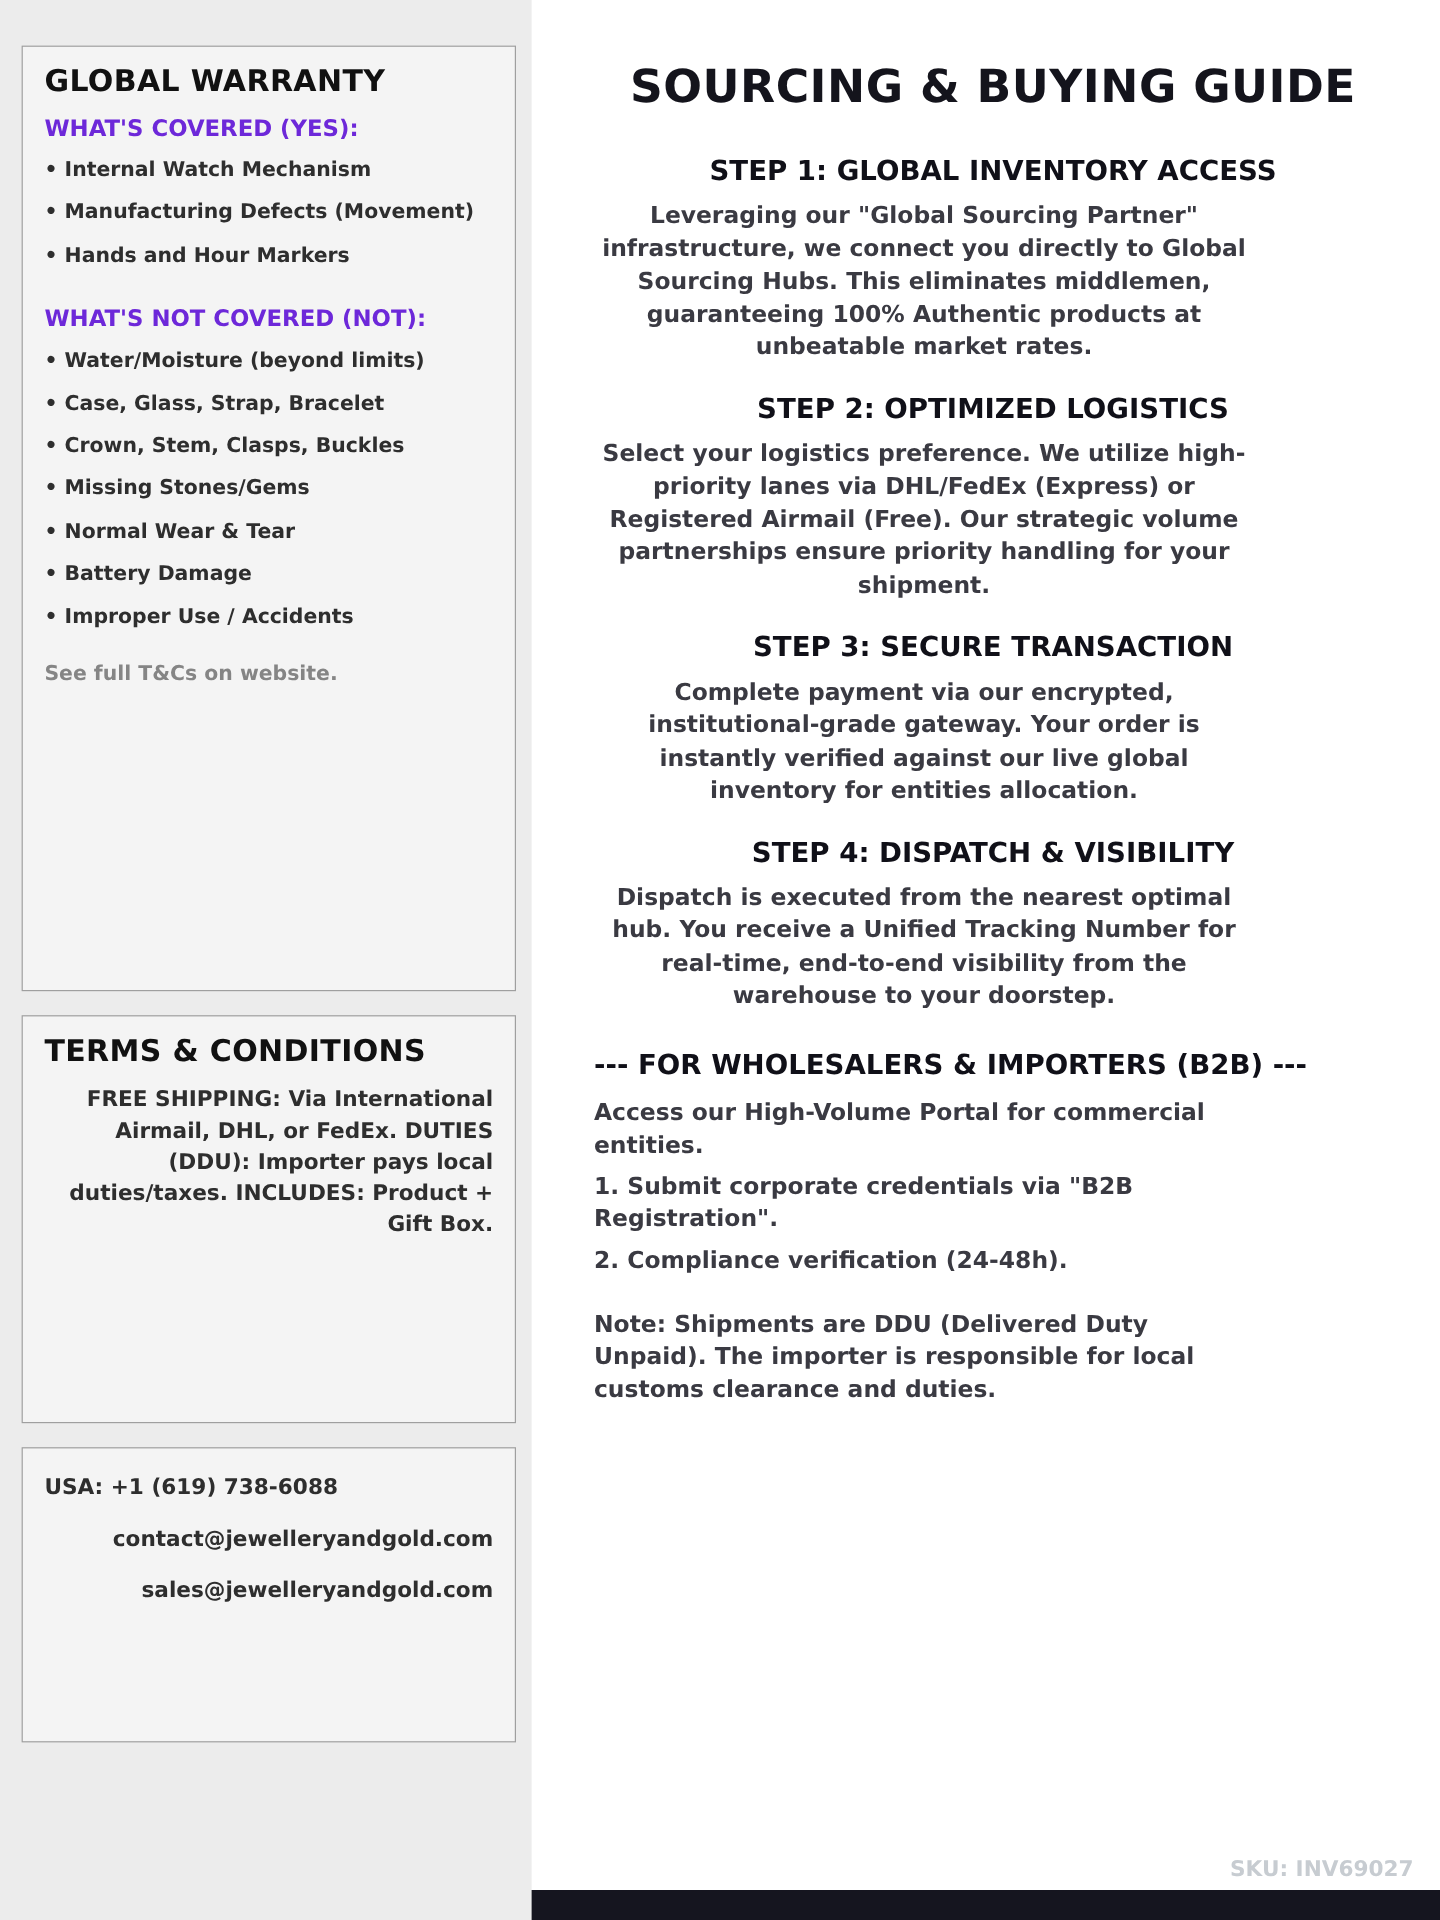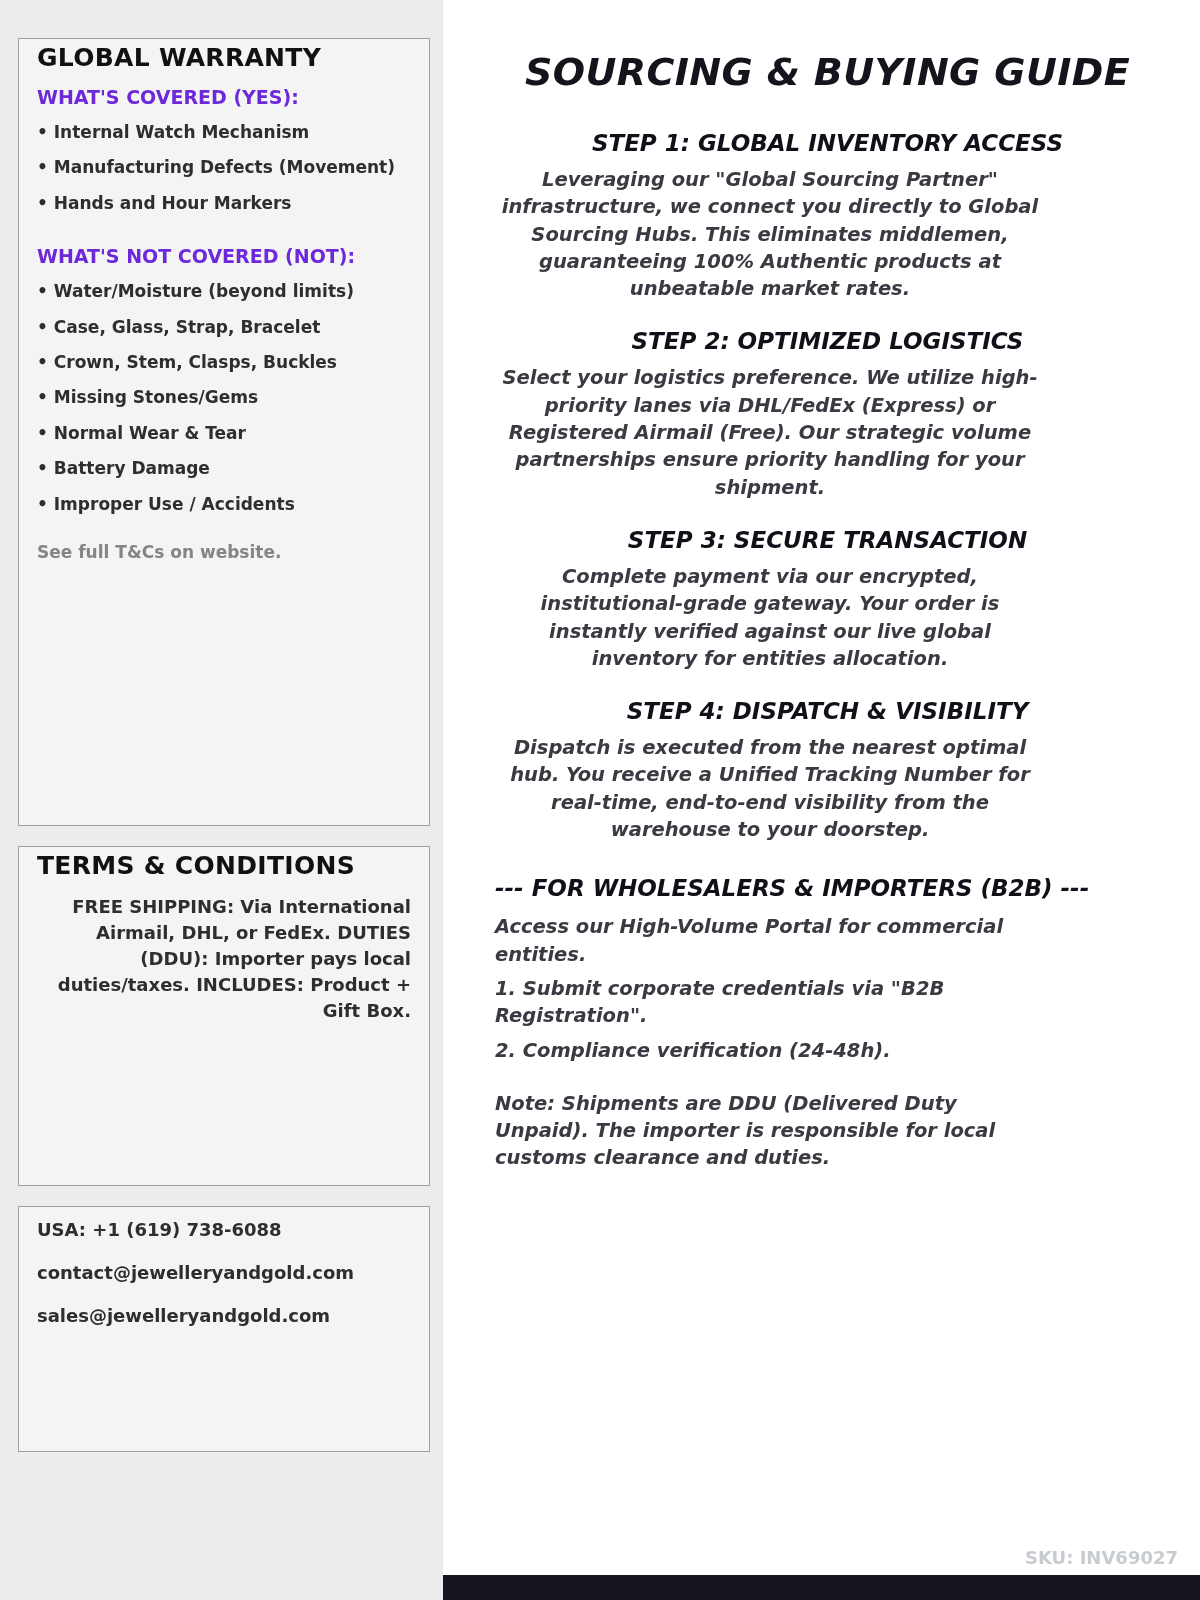--- a/index.html
+++ b/index.html
@@ -17,21 +17,21 @@
   
   .sidebar {
     width: 443px; min-width: 443px;
     background: #ececec;
     padding: 38px 13px 0 18px;
     box-sizing: border-box;
   }
   .panel {
     background: #f4f4f4;
     border: 1px solid #9f9f9f;
-    padding: 4px 18px;
+    padding: 14px 18px;
     box-sizing: border-box;
     margin-bottom: 20px;
   }
   .panel-warranty { min-height: 788px; }
   .panel-terms    { min-height: 340px; }
   .panel-contact  { min-height: 246px; }
 
   .panel-title {
     font-size: 25px; font-weight: bold; color: #111;
     margin: 0 0 14px; letter-spacing: 0.3px;
@@ -52,29 +52,28 @@
     margin: 28px 0 0;
   }
   .terms-body {
     font-size: 18px; font-weight: bold; color: #2e2e2e;
     line-height: 1.45; margin: 6px 0 0; text-align: right;
   }
   .contact-line {
     font-size: 18px; font-weight: bold; color: #2e2e2e;
     margin: 8px 0 22px;
   }
-  .contact-line + .contact-line { margin-top: 0; }
+  .contact-line + .contact-line { margin-top: 0; text-align: right; }
 
   
   .main {
     flex: 1;
     padding: 38px 40px 4px 52px;
     box-sizing: border-box;
     position: relative;
-    font-style: italic;
   }
   .main-title {
     font-size: 38px; font-weight: bold; color: #14141c;
     text-align: center; margin: 12px 0 36px; letter-spacing: 0.4px;
   }
   .step { margin-bottom: 26px; text-align: center; }
   .step-heading {
     font-size: 23px; font-weight: bold; color: #101018;
     margin: 0 0 10px;
   }

